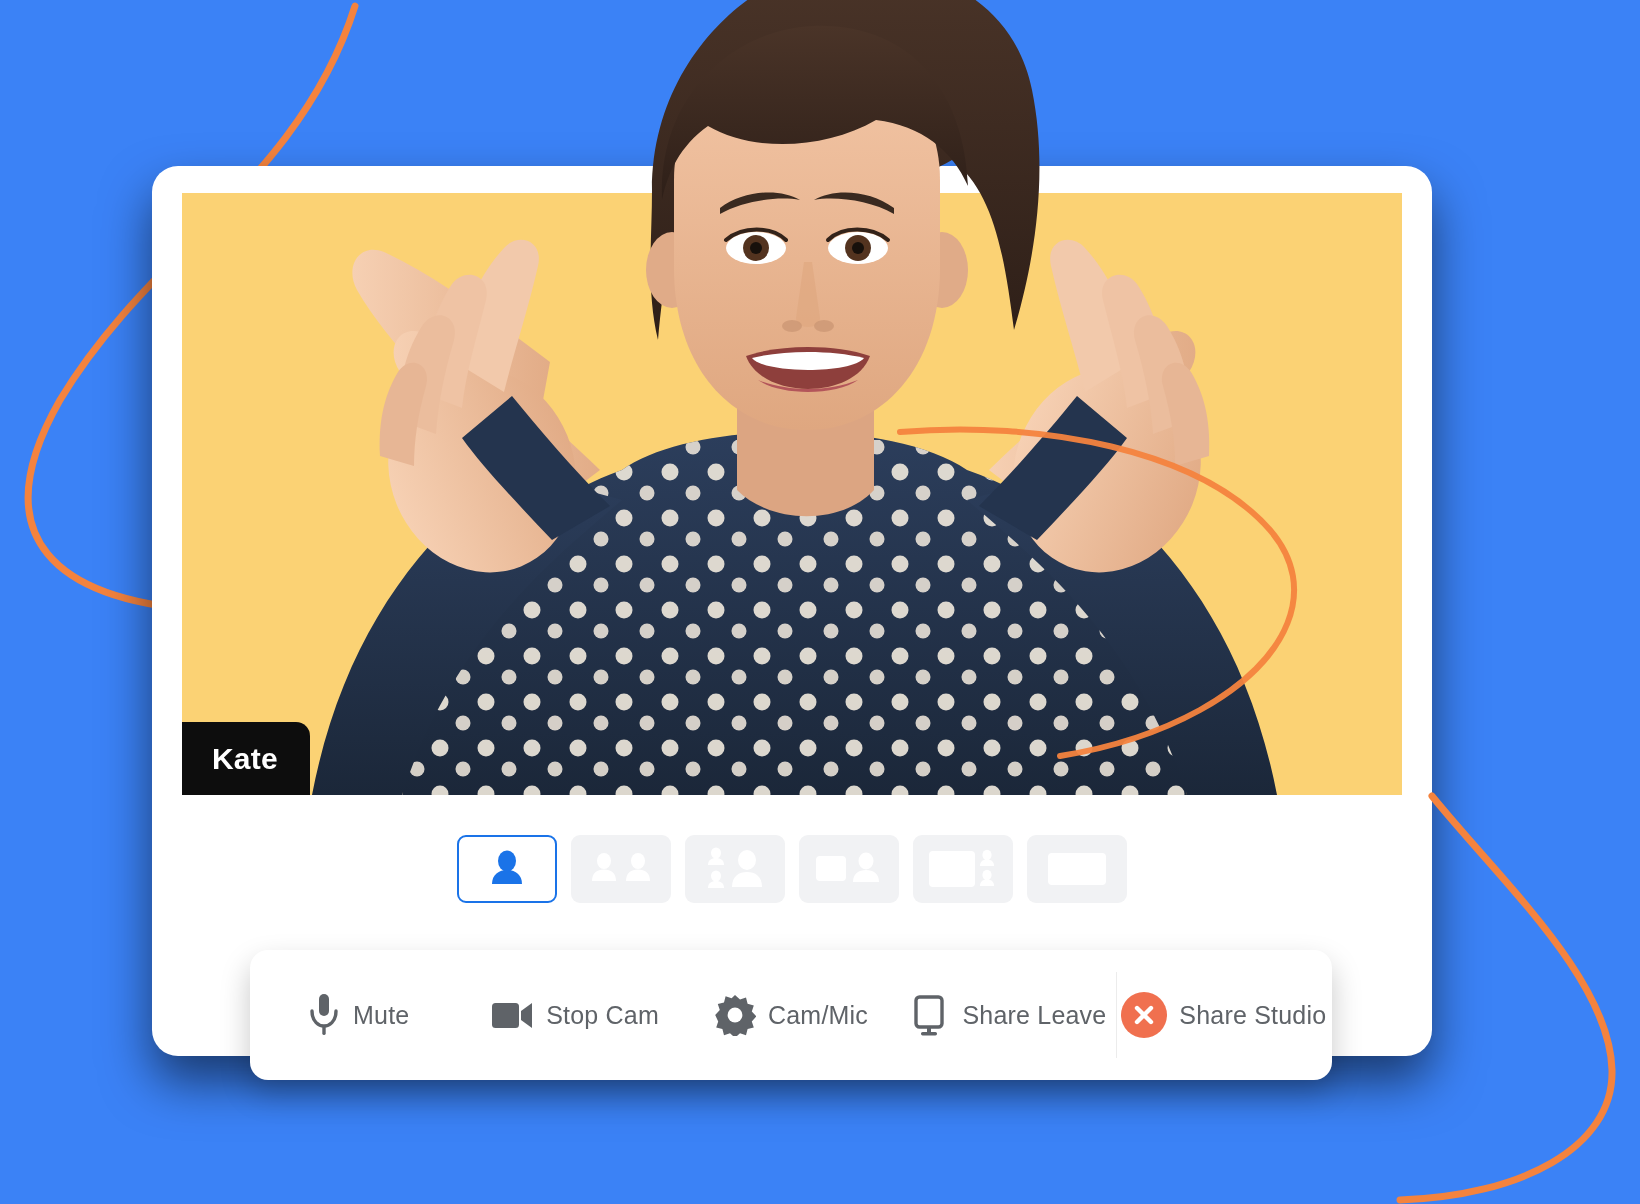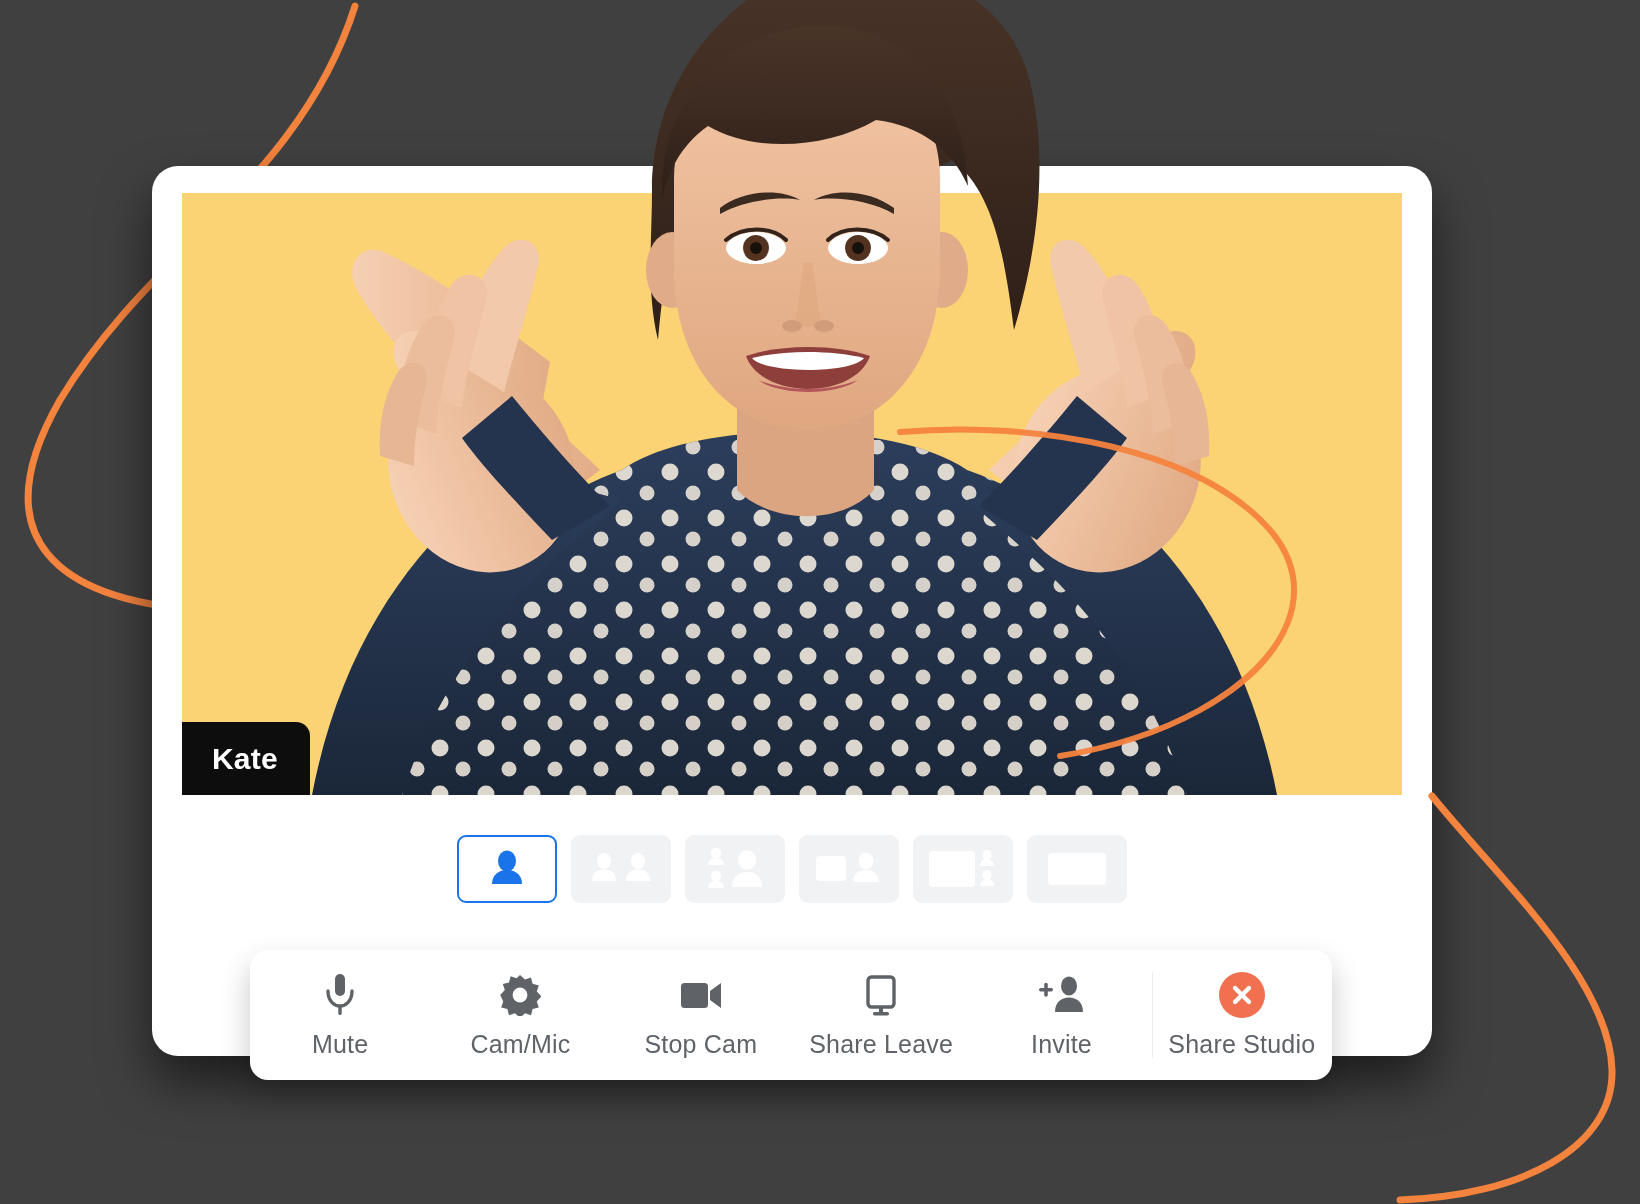--- a/index.html
+++ b/index.html
@@ -6,21 +6,21 @@
   html, body {
     width: 1640px; height: 1204px;
     background: #000000;
     font-family: "Liberation Sans", sans-serif;
     overflow: hidden;
   }
 
   #stage {
     position: relative;
     width: 1640px; height: 1204px;
-    background: #404040;
+    background: #3b82f6;
   }
 
   
   .swoosh { position: absolute; left: 0; top: 0; width: 1640px; height: 1204px; pointer-events: none; }
   .swoosh.back  { z-index: 1; }
   .swoosh.front { z-index: 40; }
 
   
   #window-card {
     position: absolute;
@@ -105,21 +105,21 @@
     width: 1082px; height: 130px;
     background: #ffffff;
     border-radius: 18px;
     box-shadow: 0 14px 30px rgba(0,0,0,0.22);
     display: flex; align-items: center;
     z-index: 30;
   }
   .ctrl {
     flex: 1 1 0;
     height: 100%;
-    display: flex; flex-direction: column;
+    display: flex; flex-direction: row;
     align-items: center; justify-content: center;
     gap: 12px;
     position: relative;
   }
   .ctrl .ic { height: 46px; display:flex; align-items:center; justify-content:center; }
   .ctrl .lbl {
     font-size: 25px;
     color: #5f6368;
     letter-spacing: .2px;
     white-space: nowrap;
@@ -315,60 +315,49 @@
           <rect x="12" y="2" width="10" height="22" rx="5"></rect>
           <path d="M5 19 C 5 30, 12 34, 17 34 C 22 34, 29 30, 29 19" stroke="#5f6368" stroke-width="3.4" fill="none" stroke-linecap="round"></path>
           <rect x="15.3" y="33" width="3.4" height="10" rx="1.4"></rect>
         </svg>
       </span>
       <span class="lbl">Mute</span>
     </div>
 
     <div class="ctrl">
       <span class="ic">
+        <svg width="44" height="34" viewBox="0 0 44 34" fill="#5f6368">
+          <rect x="2" y="5" width="27" height="25" rx="3.5"></rect>
+          <path d="M31 13 L 42 5 L 42 30 L 31 22 Z"></path>
+        </svg>
+      </span>
+      <span class="lbl">Stop Cam</span>
+    </div>
+
+    <div class="ctrl">
+      <span class="ic">
         <svg width="42" height="42" viewBox="0 0 42 42" fill="#5f6368">
           <path d="M21 1 l5 4.6 6-2 1.6 6.2 6.2 1.6 -2 6 4.6 5 -4.6 5 2 6 -6.2 1.6 -1.6 6.2 -6 -2 -5 4.6 -5 -4.6 -6 2 -1.6 -6.2 -6.2 -1.6 2 -6 L1.2 21 l4.6 -5 -2 -6 6.2 -1.6 1.6 -6.2 6 2 Z"></path>
           <circle cx="21" cy="21" r="7.4" fill="#ffffff"></circle>
         </svg>
       </span>
       <span class="lbl">Cam/Mic</span>
-    </div>
-
-    <div class="ctrl">
-      <span class="ic">
-        <svg width="44" height="34" viewBox="0 0 44 34" fill="#5f6368">
-          <rect x="2" y="5" width="27" height="25" rx="3.5"></rect>
-          <path d="M31 13 L 42 5 L 42 30 L 31 22 Z"></path>
-        </svg>
-      </span>
-      <span class="lbl">Stop Cam</span>
     </div>
 
     <div class="ctrl">
       <span class="ic">
         <svg width="42" height="42" viewBox="0 0 42 42" fill="none">
           <rect x="8" y="3" width="26" height="30" rx="3.5" stroke="#5f6368" stroke-width="3.4"></rect>
           <rect x="19" y="33" width="4" height="6" fill="#5f6368"></rect>
           <rect x="13" y="38" width="16" height="3.4" rx="1.6" fill="#5f6368"></rect>
         </svg>
       </span>
       <span class="lbl">Share Leave</span>
     </div>
 
-    <div class="ctrl">
-      <span class="ic">
-        <svg width="48" height="42" viewBox="0 0 48 42" fill="#5f6368">
-          <rect x="2" y="14" width="14" height="3.6" rx="1.8"></rect>
-          <rect x="7.2" y="8.8" width="3.6" height="14" rx="1.8"></rect>
-          <ellipse cx="32" cy="12" rx="8" ry="9.4"></ellipse>
-          <path d="M18 38 C 18 28, 24.5 23.4, 32 23.4 C 39.5 23.4, 46 28, 46 38 Z"></path>
-        </svg>
-      </span>
-      <span class="lbl">Invite</span>
-    </div>
 
     <div class="ctrl divider">
       <span class="ic">
         <span class="leave-circle">
           <svg width="24" height="24" viewBox="0 0 24 24" stroke="#ffffff" stroke-width="4.4" stroke-linecap="round">
             <line x1="5" y1="5" x2="19" y2="19"></line>
             <line x1="19" y1="5" x2="5" y2="19"></line>
           </svg>
         </span>
       </span>

